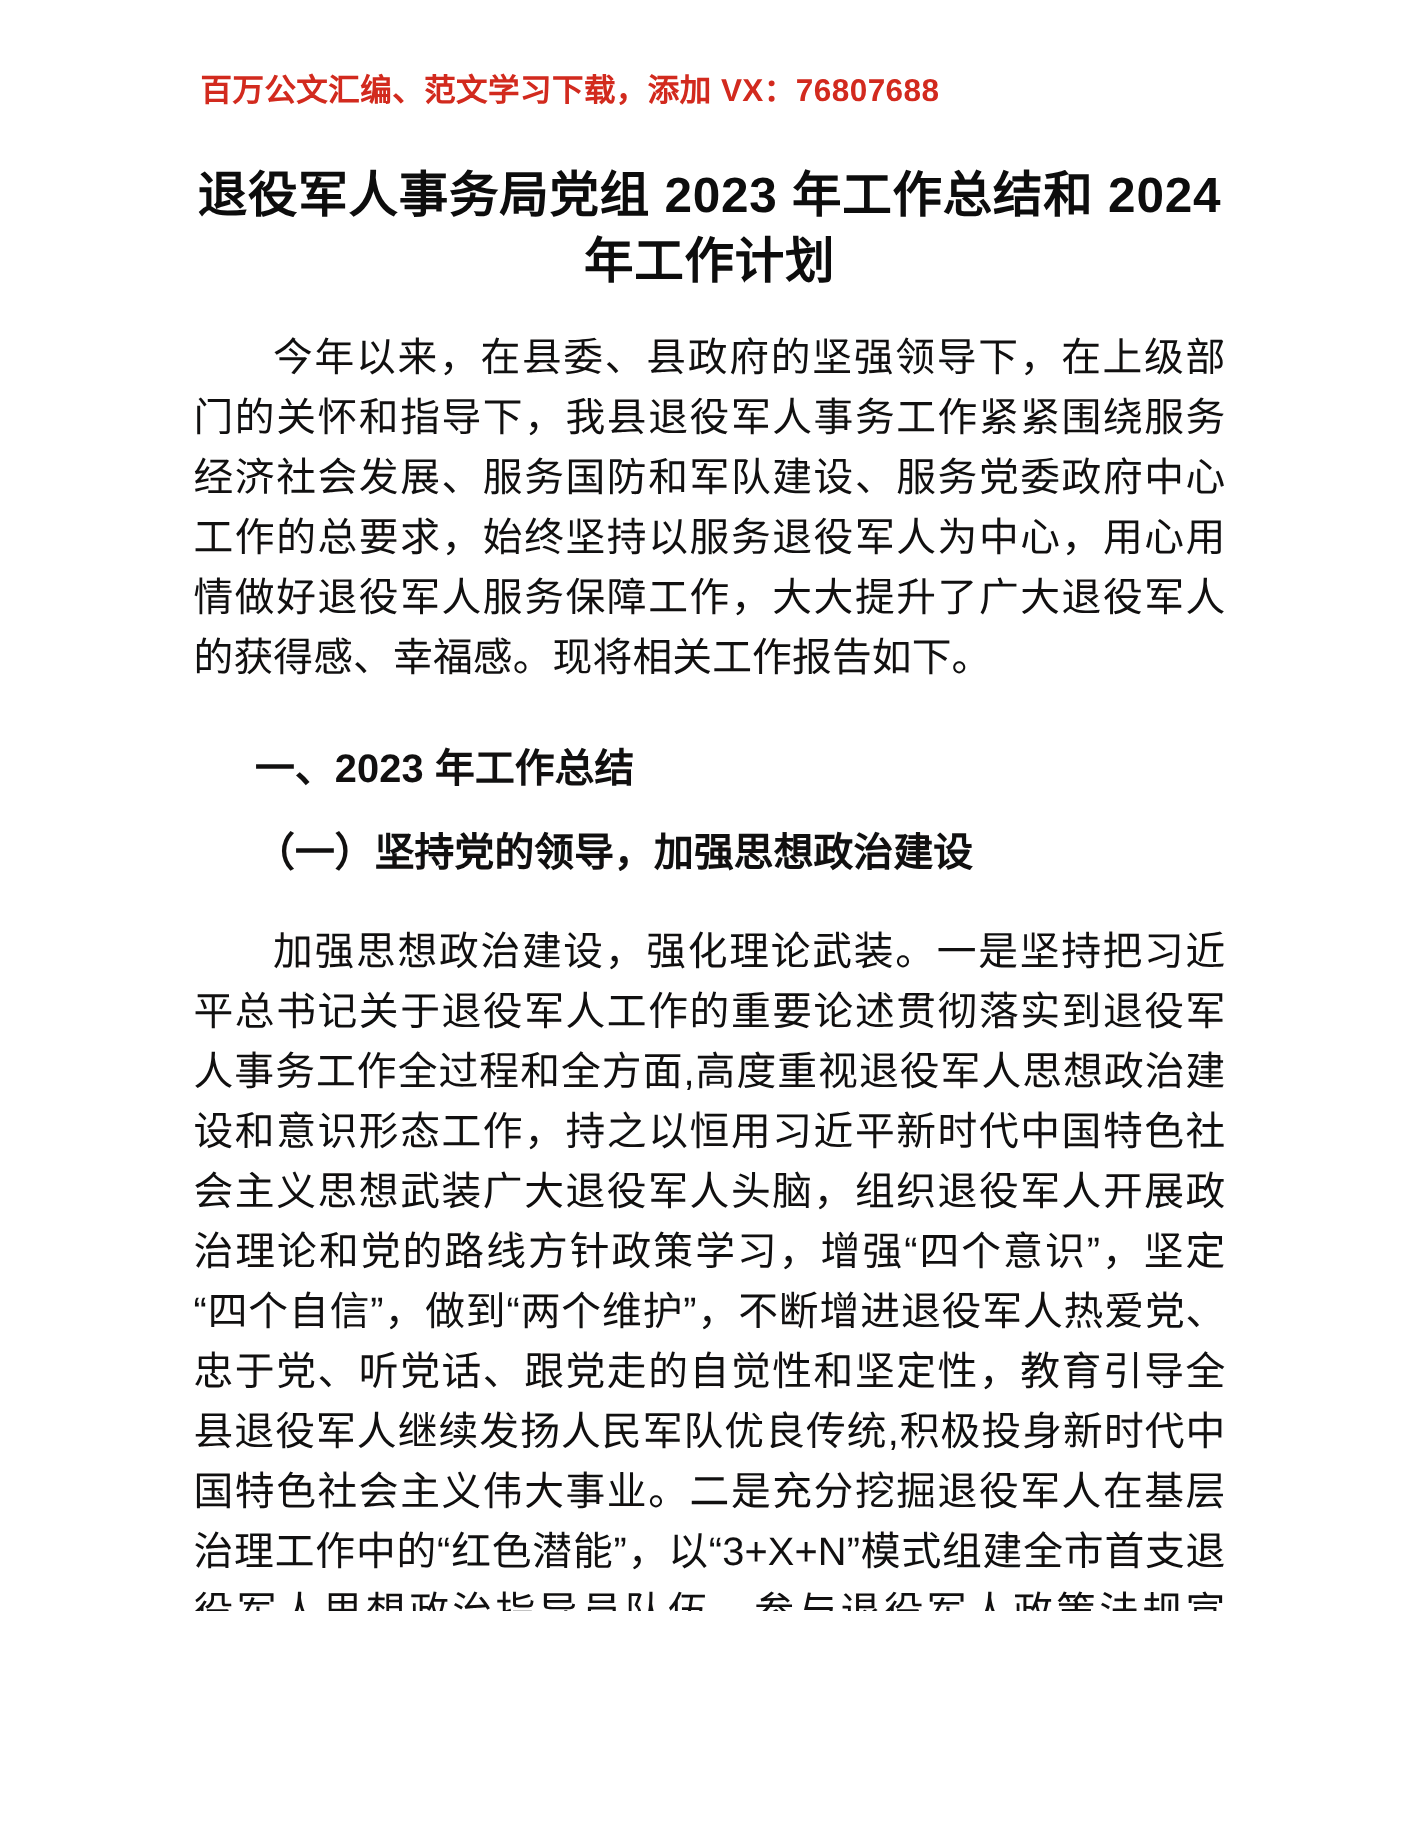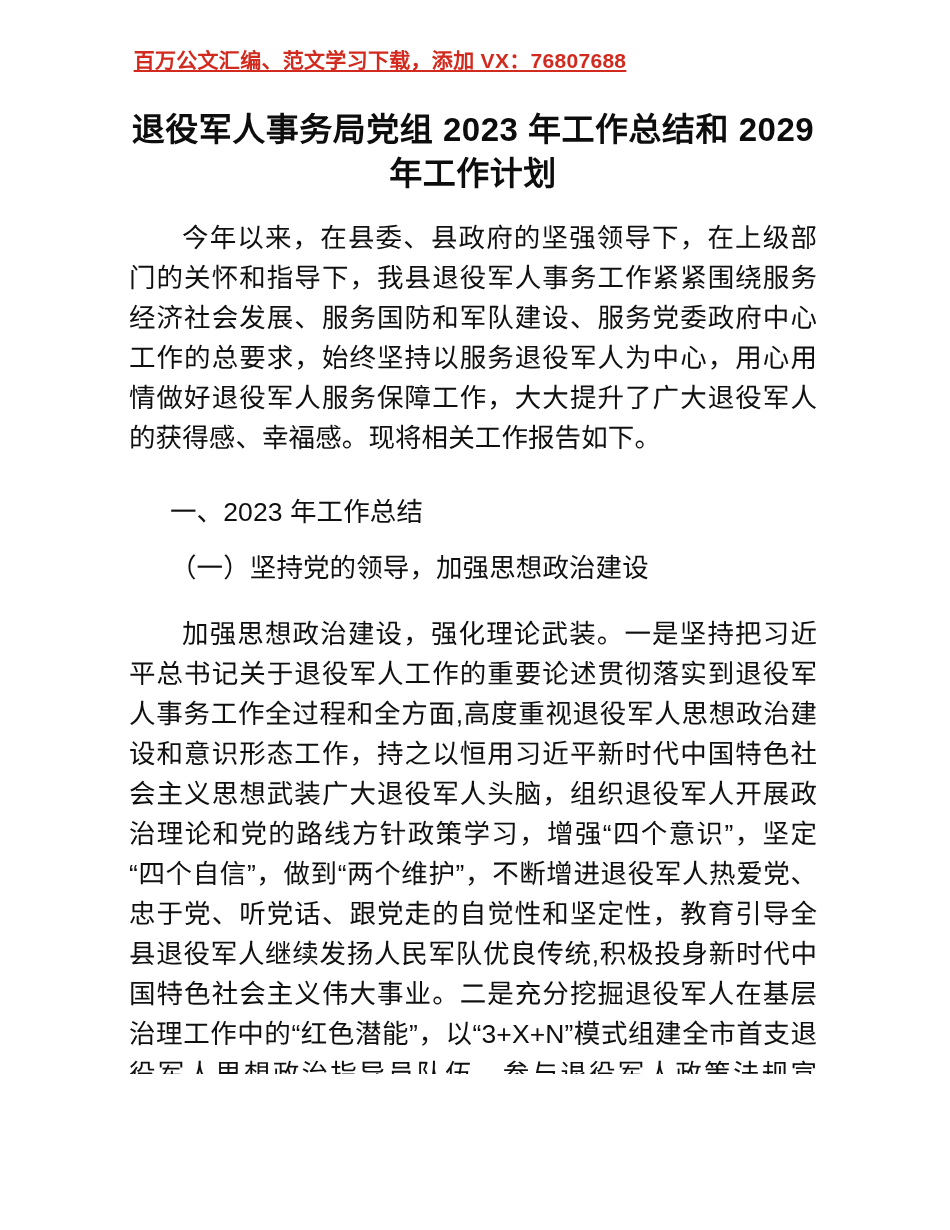--- a/index.html
+++ b/index.html
@@ -26,21 +26,20 @@
     top: 50px;
     left: 0;
     width: 760px;
     text-align: center;
     color: #d22a1e;
     font-size: 21px;
     font-weight: 700;
     letter-spacing: 0.3px;
     white-space: nowrap;
     line-height: 1;
-    text-decoration: underline;
   }
 
   
   .doc {
     position: absolute;
     top: 108px;
     left: 117px;
     width: 712px;
     color: #100f0f;
   }
@@ -62,21 +61,21 @@
     text-justify: inter-ideograph;
     margin: 12px;
     letter-spacing: 0.1px;
     color: #111010;
     text-indent: 2em;
   }
 
   .heading {
     font-size: 26.5px;
     line-height: 40px;
-    font-weight: 400;
+    font-weight: 700;
     margin: 0;
     letter-spacing: 0.1px;
     color: #111010;
     text-indent: 2em;
     text-align: left;
   }
 
   .gap-lg { height: 22px; }
   .gap-md { height: 16px; }
   .gap-sm { height: 14px; }
@@ -89,21 +88,21 @@
 </style>
 </head>
 <body>
 
 <div class="page">
 
   <div class="promo-banner">百万公文汇编、范文学习下载，添加 VX：76807688</div>
 
   <div class="doc">
 
-    <h1 class="doc-title">退役军人事务局党组 2023 年工作总结和 2029 年工作计划</h1>
+    <h1 class="doc-title">退役军人事务局党组 2023 年工作总结和 2024 年工作计划</h1>
 
     <p class="para">今年以来，在县委、县政府的坚强领导下，在上级部门的关怀和指导下，我县退役军人事务工作紧紧围绕服务经济社会发展、服务国防和军队建设、服务党委政府中心工作的总要求，始终坚持以服务退役军人为中心，用心用情做好退役军人服务保障工作，大大提升了广大退役军人的获得感、幸福感。现将相关工作报告如下。</p>
 
     <div class="gap-lg"></div>
 
     <p class="heading">一、2023 年工作总结</p>
 
     <div class="gap-md"></div>
 
     <p class="heading">（一）坚持党的领导，加强思想政治建设</p>

